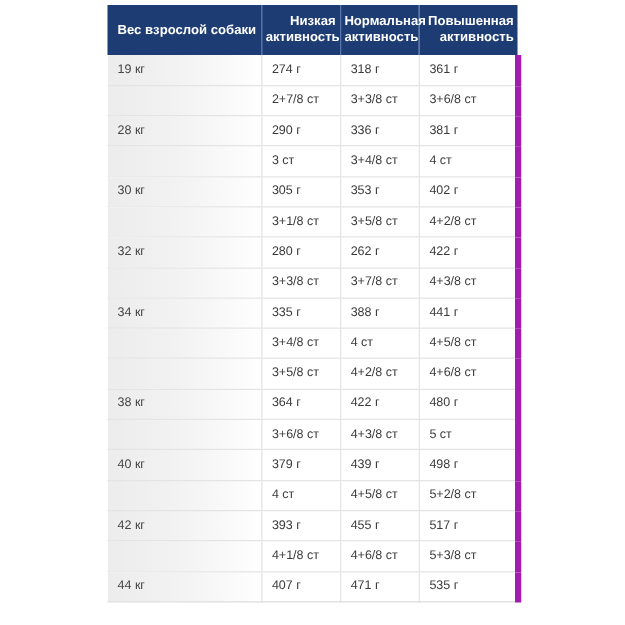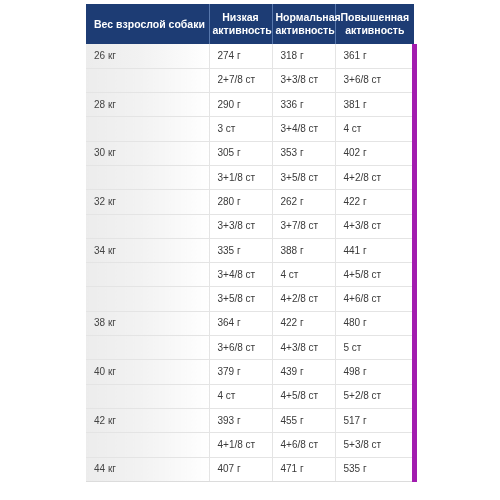--- a/index.html
+++ b/index.html
@@ -36,21 +36,21 @@
     background: #ffffff;
   }
 
   
   table.feeding-table thead th {
     background: #1d3c74;
     color: #ffffff;
     font-size: 10.5px;
     line-height: 13px;
     font-weight: bold;
-    text-align: center;
+    text-align: right;
     vertical-align: middle;
     padding: 4px 3px;
     height: 40px;
     box-sizing: border-box;
     border-right: 1px solid #5878ad;
     letter-spacing: 0px;
   }
   table.feeding-table thead th:last-child {
     border-right: none;
   }
@@ -98,21 +98,21 @@
       <thead>
         <tr>
           <th class="col-weight" style="width:123px">Вес взрослой собаки</th>
           <th style="width:63px">Низкая активность</th>
           <th style="width:63px">Нормальная активность</th>
           <th style="width:79px">Повышенная активность</th>
         </tr>
       </thead>
       <tbody id="table-body">
           <tr>
-            <td class="col-weight">26 кг</td>
+            <td class="col-weight">19 кг</td>
             <td>274 г</td>
             <td>318 г</td>
             <td>361 г</td>
           </tr>
           <tr>
             <td class="col-weight"></td>
             <td>2+7/8 ст</td>
             <td>3+3/8 ст</td>
             <td>3+6/8 ст</td>
           </tr>

